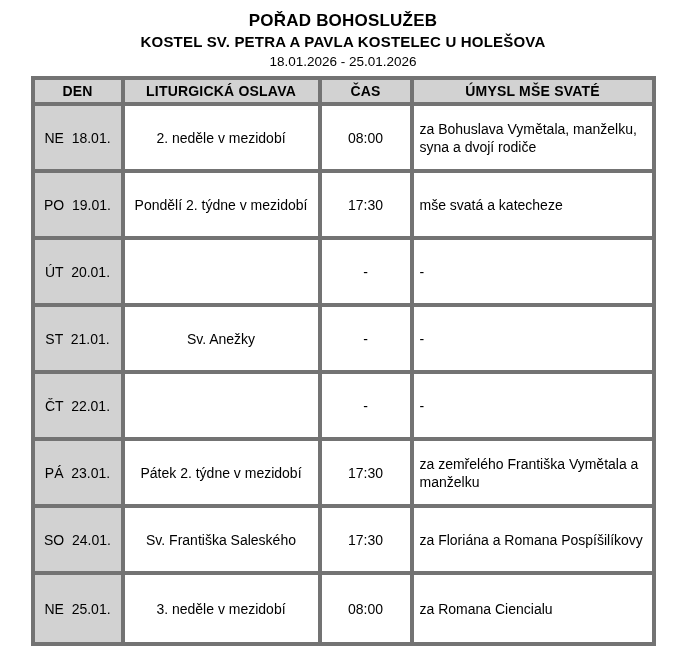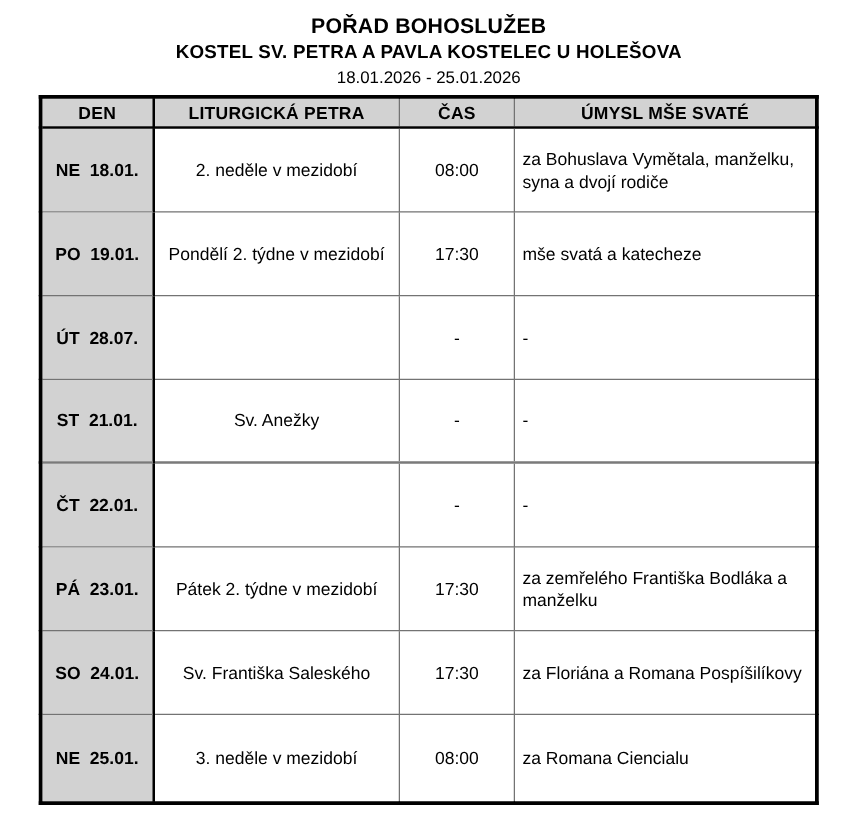--- a/index.html
+++ b/index.html
@@ -40,21 +40,21 @@
   }
   table.schedule {
     border-collapse: collapse;
     table-layout: fixed;
     width: 621px;
     margin: 4px auto 0 auto;
     border: 3px solid #000000;
   }
   table.schedule th,
   table.schedule td {
-    border: 1px solid #737373;
+    border: 4px solid #737373;
     font-size: 14px;
     vertical-align: middle;
     overflow: hidden;
   }
   table.schedule th {
     background: #d2d2d2;
     font-weight: bold;
     height: 20px;
     padding: 1px 2px;
     border-bottom: 2px solid #000000;
@@ -66,21 +66,21 @@
   }
   table.schedule tbody tr {
     height: 67px;
   }
   table.schedule tbody tr.last-row {
     height: 71px;
     margin-left: 40px;
   }
   td.cell-den {
     background: #d2d2d2;
-    font-weight: bold;
+    font-weight: normal;
     text-align: center;
     white-space: pre;
     padding: 0 2px;
   }
   td.cell-oslava {
     text-align: center;
     padding: 0 0;
     line-height: 18px;
   }
   td.cell-cas {
@@ -109,61 +109,61 @@
   <table class="schedule">
     <colgroup>
       <col style="width:90px">
       <col style="width:197px">
       <col style="width:92px">
       <col style="width:242px">
     </colgroup>
     <thead>
       <tr>
         <th class="col-den">DEN</th>
-        <th>LITURGICKÁ PETRA</th>
+        <th>LITURGICKÁ OSLAVA</th>
         <th>ČAS</th>
         <th>ÚMYSL MŠE SVATÉ</th>
       </tr>
     </thead>
     <tbody>
       <tr>
         <td class="cell-den">NE  18.01.</td>
         <td class="cell-oslava">2. neděle v mezidobí</td>
         <td class="cell-cas">08:00</td>
         <td class="cell-umysl">za Bohuslava Vymětala, manželku, syna a dvojí rodiče</td>
       </tr>
       <tr>
         <td class="cell-den">PO  19.01.</td>
         <td class="cell-oslava">Pondělí 2. týdne v mezidobí</td>
         <td class="cell-cas">17:30</td>
         <td class="cell-umysl">mše svatá a katecheze</td>
       </tr>
       <tr>
-        <td class="cell-den">ÚT  28.07.</td>
+        <td class="cell-den">ÚT  20.01.</td>
         <td class="cell-oslava"></td>
         <td class="cell-cas">-</td>
         <td class="cell-umysl">-</td>
       </tr>
       <tr>
         <td class="cell-den">ST  21.01.</td>
         <td class="cell-oslava">Sv. Anežky</td>
         <td class="cell-cas">-</td>
         <td class="cell-umysl">-</td>
       </tr>
       <tr class="divider-top">
         <td class="cell-den">ČT  22.01.</td>
         <td class="cell-oslava"></td>
         <td class="cell-cas">-</td>
         <td class="cell-umysl">-</td>
       </tr>
       <tr>
         <td class="cell-den">PÁ  23.01.</td>
         <td class="cell-oslava">Pátek 2. týdne v mezidobí</td>
         <td class="cell-cas">17:30</td>
-        <td class="cell-umysl">za zemřelého Františka Bodláka a manželku</td>
+        <td class="cell-umysl">za zemřelého Františka Vymětala a manželku</td>
       </tr>
       <tr>
         <td class="cell-den">SO  24.01.</td>
         <td class="cell-oslava">Sv. Františka Saleského</td>
         <td class="cell-cas">17:30</td>
         <td class="cell-umysl">za Floriána a Romana Pospíšilíkovy</td>
       </tr>
       <tr class="last-row">
         <td class="cell-den">NE  25.01.</td>
         <td class="cell-oslava">3. neděle v mezidobí</td>

